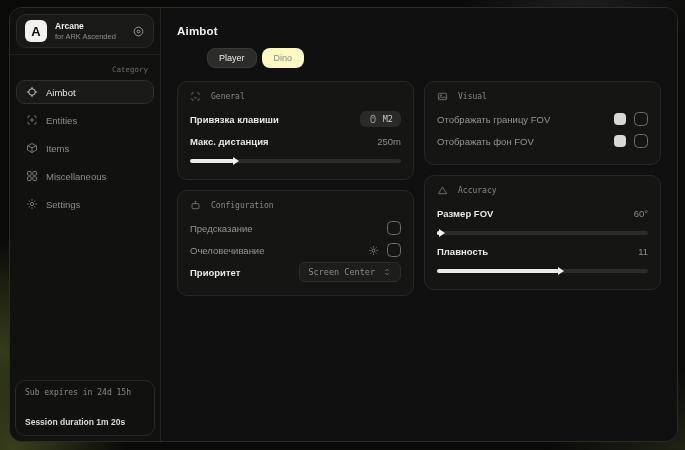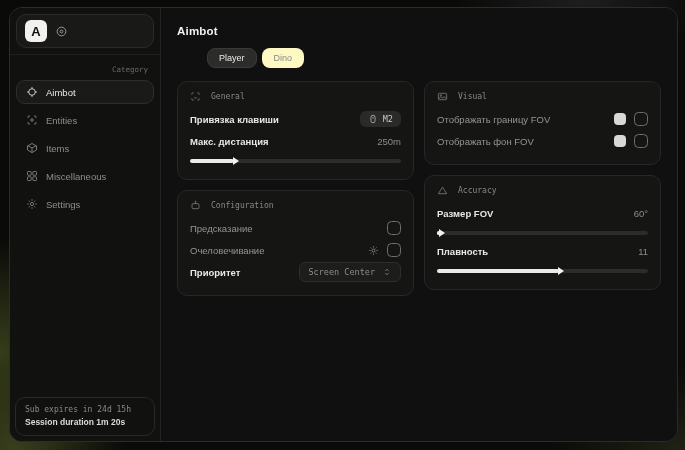--- a/index.html
+++ b/index.html
@@ -39,21 +39,21 @@
     height:24px; display:flex; align-items:center; gap:8px; padding:0 9px;
     border-radius:9px; font-size:9.5px; color:#8f8e8b; margin-bottom:4px; border:1px solid transparent;
     cursor:default;
   }
   .nav-item .nico{ display:flex; color:#85847f; }
   .nav-item.active{ background:#1a1a19; border-color:#2e2e2c; color:#e9e8e6; }
   .nav-item.active .nico{ color:#d6d5d2; }
   .spacer{ flex:1; }
   .session-card{
     margin:6px 5px 5px; border:1px solid #29292 7; border:1px solid #292927; border-radius:10px;
-    padding:7px 9px 8px; display:flex; flex-direction:column; gap:3px;
+    padding:7px 9px 8px; display:flex; flex-direction:column; gap:20px;
   }
   .session-line1{ font-family:"DejaVu Sans Mono", monospace; font-size:8px; color:#8a8987; }
   .session-line2{ font-size:8.5px; font-weight:bold; color:#dcdbd8; }
   
   .main{ flex:1; padding:17px 16px; background:#101010; }
   .page-title{ font-size:11.5px; font-weight:bold; color:#f1f0ee; letter-spacing:.2px; }
   .tabs{ display:flex; gap:5px; margin-top:11px; }
   .tab{ font-size:9px; padding:5px 12px; border-radius:8px; color:#8b8a87; background:#fef9c3; cursor:default; }
   .tab.active{ background:#2c2c2a; border:1px solid #3a3a38; padding:4px 11px; color:#eceae8;margin-left:30px; }
   .cols{ display:flex; gap:10px; margin-top:13px; align-items:flex-start; }
@@ -91,20 +91,24 @@
 </style>
 </head>
 <body>
 
 <div class="window">
 
   <div class="sidebar">
     <div class="brand-wrap">
       <div class="brand-card">
         <div class="logo">A</div>
+        <div class="brand-text">
+          <span class="brand-name">Arcane</span>
+          <span class="brand-sub">for ARK Ascended</span>
+        </div>
         <span class="brand-ico">
           <svg width="13" height="13" viewBox="0 0 24 24" fill="none" stroke="currentColor" stroke-width="1.8">
             <circle cx="12" cy="12" r="8"></circle>
               <circle cx="12" cy="12" r="2.6"></circle>
           </svg>
         </span>
       </div>
     </div>
 
     <div class="cat-label">Category</div>

